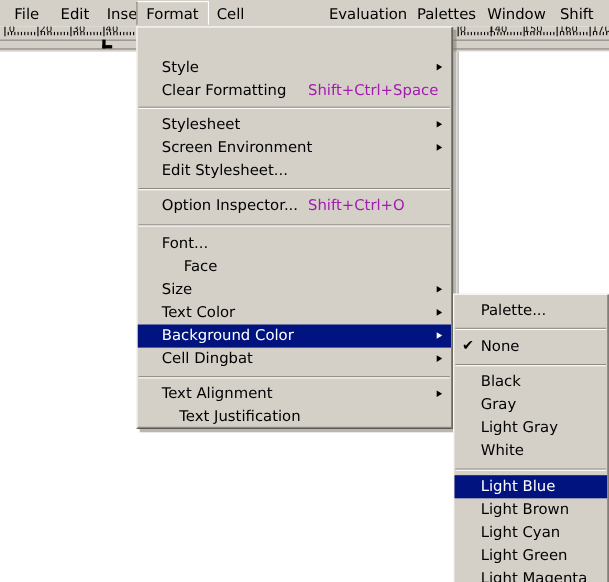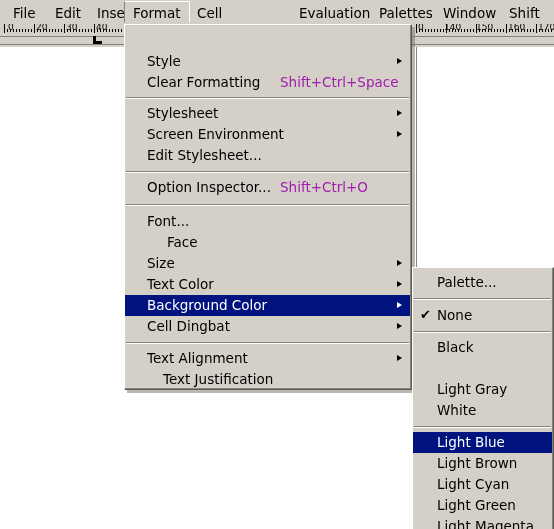--- a/index.html
+++ b/index.html
@@ -452,20 +452,23 @@
       <div class="mi" style="position: absolute; left: 0px; right: 0px; top: 37px;">
         <span class="check">✔</span>
         <span class="label">None</span>
       </div>
       <div class="sep" style="position: absolute; left: 0px; right: 0px; top: 60px;">
         <i></i>
       </div>
       <div class="mi" style="position: absolute; left: 0px; right: 0px; top: 69px;">
         <span class="label">Black</span>
       </div>
+      <div class="mi" style="position: absolute; left: 0px; right: 0px; top: 90px;">
+        <span class="label">Gray</span>
+      </div>
       <div class="mi" style="position: absolute; left: 0px; right: 0px; top: 111px;">
         <span class="label">Light Gray</span>
       </div>
       <div class="mi" style="position: absolute; left: 0px; right: 0px; top: 132px;">
         <span class="label">White</span>
       </div>
       <div class="sep" style="position: absolute; left: 0px; right: 0px; top: 155px;">
         <i></i>
       </div>
       <div class="mi sel" style="position: absolute; left: 0px; right: 0px; top: 164px;">

